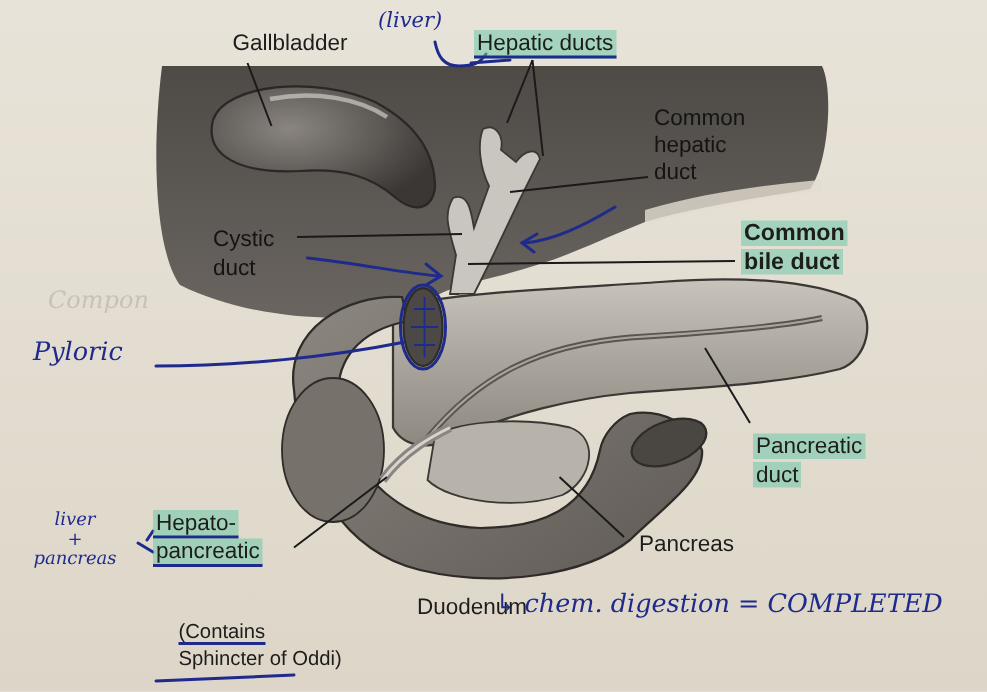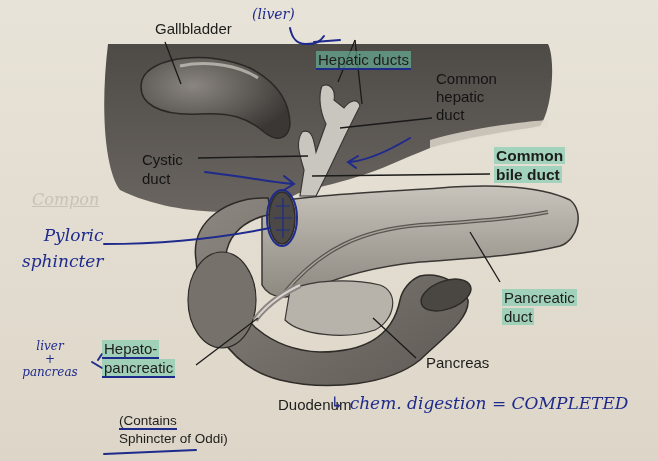--- a/index.html
+++ b/index.html
@@ -18,21 +18,21 @@
     position: absolute; color: #1d1d1b; font-size: 15px; line-height: 18px;
     white-space: nowrap;
   }
   .lbl.bold { font-weight: bold; font-size: 15.5px; }
   .lbl.onart { color: #141414; }
   .hl { background: rgba(110, 200, 170, 0.55); padding: 0 2px; }
   .hand {
     position: absolute; color: #1e2a8c; font-family: "DejaVu Serif", serif;
     font-style: italic; white-space: nowrap; text-align: right;
   }
-  .ghost { position: absolute; color: #c8c2b6; font-family: "DejaVu Serif", serif; font-style: italic; font-size: 16px; text-decoration: underline; }
+  .ghost { position: absolute; color: #c8c2b6; font-family: "DejaVu Serif", serif; font-style: italic; font-size: 16px; }
   .ul { border-bottom: 2px solid #1e2a8c; }
 </style>
 </head>
 <body>
 
 <div class="page"></div>
 
 <svg class="art" width="658" height="461" viewBox="0 0 658 461">
   <defs>
     <radialGradient id="gb" cx="0.35" cy="0.35" r="0.7">
@@ -100,21 +100,21 @@
     <path d="M205 172 C240 176 270 182 292 184 M284 176 L294 184 L284 190"></path>
     <path d="M410 138 C390 150 370 160 350 162 M358 156 L348 162 L356 168"></path>
     <path d="M102 354 L98 360"></path>
     <path d="M92 362 L102 368"></path>
     <path d="M104 454 L196 450"></path>
   </g>
 </svg>
 
 <div class="lbl" style="left:143px;top:20px;margin-left:12px;">Gallbladder</div>
 
-<div class="lbl" style="left:316px;top:20px;margin-top:31px;">
+<div class="lbl" style="left:316px;top:20px;">
   <span class="hl ul">Hepatic ducts</span>
 </div>
 
 <div class="lbl onart" style="left:436px;top:70px;line-height:18px;">
   <div>Common</div>
   <div>hepatic</div>
   <div>duct</div>
 </div>
 
 <div class="lbl onart" style="left:142px;top:150px;line-height:19px;">
@@ -143,21 +143,20 @@
   <div><span class="ul">(Contains</span></div>
   <div>Sphincter of Oddi)</div>
 </div>
 
 <div class="lbl" style="left:278px;top:396px;">Duodenum</div>
 
 <div class="hand" style="left:252px;top:6px;font-size:14px;">(liver)</div>
 
 <div class="hand" style="left:22px;top:222px;font-size:17px;line-height:26px;">
   <div>Pyloric</div>
-  <div>sphincter</div>
 </div>
 
 <div class="hand" style="left:10px;top:340px;font-size:12px;line-height:13px;text-align:center;width:80px;">
   <div>liver</div>
   <div>+</div>
   <div>pancreas</div>
 </div>
 
 <div class="hand" style="left:330px;top:393px;font-size:17px;">↳ chem. digestion = COMPLETED</div>
 

